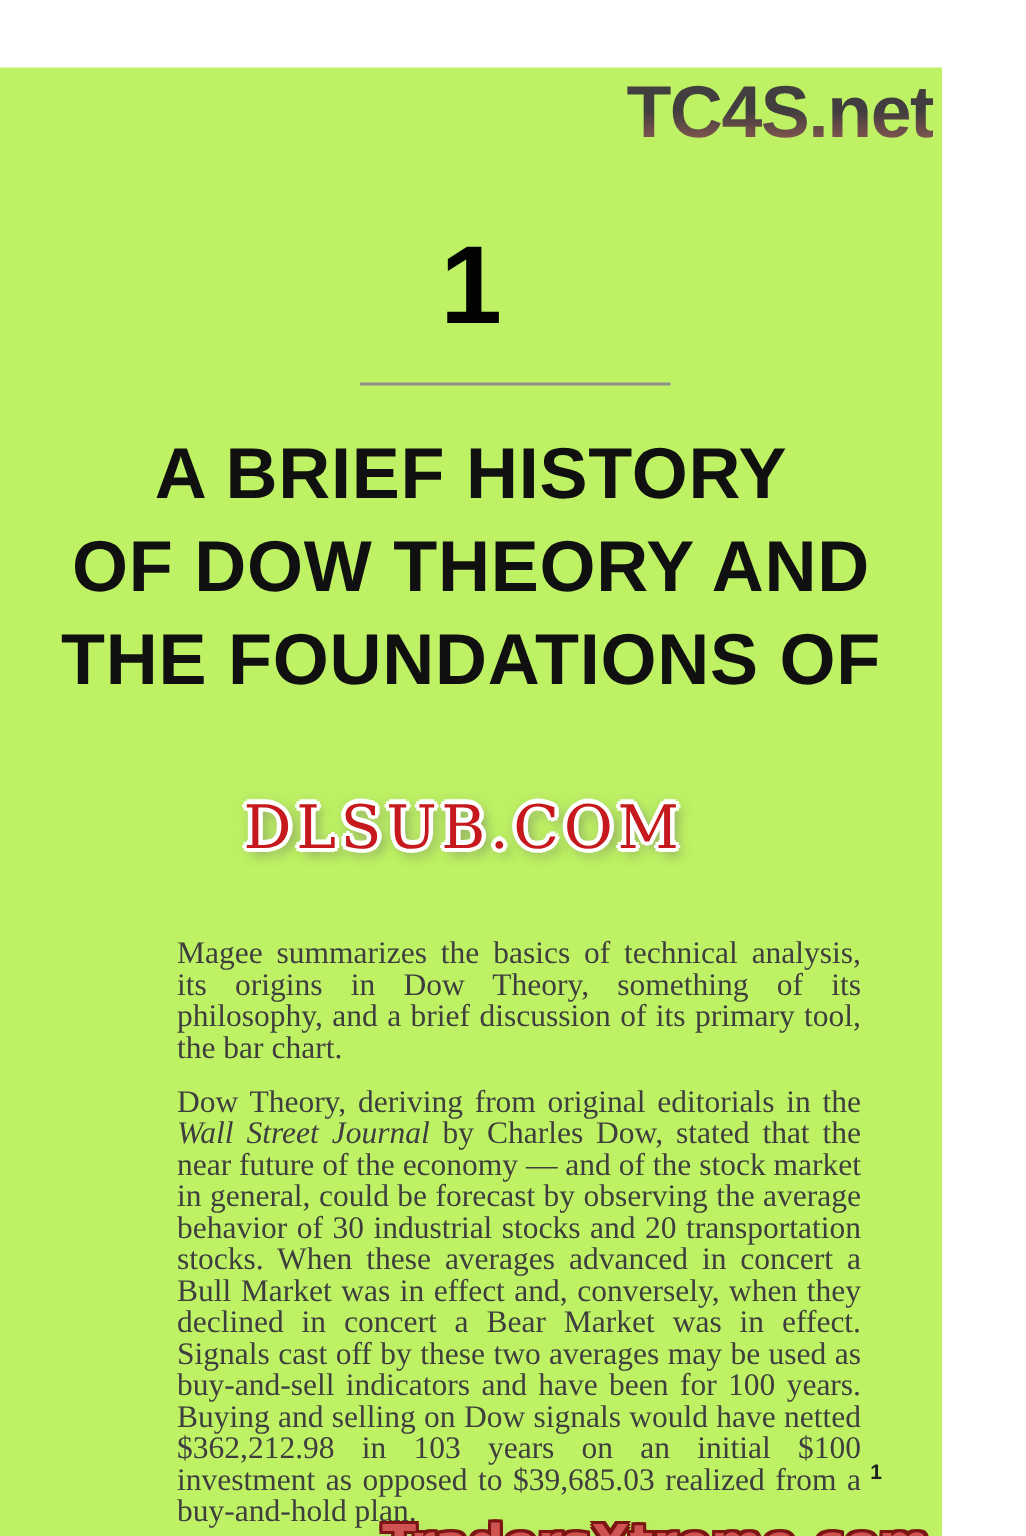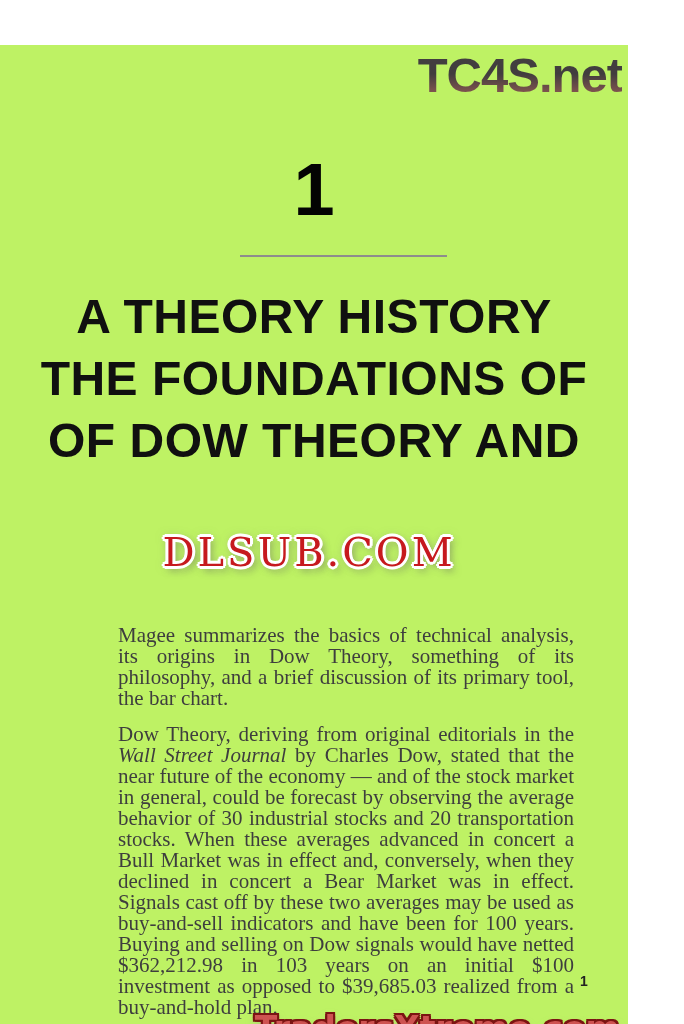--- a/index.html
+++ b/index.html
@@ -143,23 +143,23 @@
 
 <div class="page">
 
   <div class="top-logo">TC4S.net</div>
 
   <div class="chapter-number">1</div>
 
   <div class="divider"></div>
 
   <div class="chapter-title">
-    <div>A THEORY HISTORY</div>
+    <div>A BRIEF HISTORY</div>
+    <div>OF DOW THEORY AND</div>
     <div>THE FOUNDATIONS OF</div>
-    <div>OF DOW THEORY AND</div>
   </div>
 
   <div class="mid-watermark">DLSUB.COM</div>
 
   <div class="body-text">
     <p>Magee summarizes the basics of technical analysis, its origins in Dow Theory, something of its philosophy, and a brief discussion of its primary tool, the bar chart.</p>
     <p><span>Dow Theory, deriving from original editorials in the </span><em>Wall Street Journal</em><span> by Charles Dow, stated that the near future of the economy — and of the stock market in general, could be forecast by observing the average behavior of 30 industrial stocks and 20 transportation stocks. When these averages advanced in concert a Bull Market was in effect and, conversely, when they declined in concert a Bear Market was in effect. Signals cast off by these two averages may be used as buy-and-sell indicators and have been for 100 years. Buying and selling on Dow signals would have netted $362,212.98 in 103 years on an initial $100 investment as opposed to $39,685.03 realized from a buy-and-hold plan.</span></p>
   </div>
 
   <div class="page-number">1</div>

